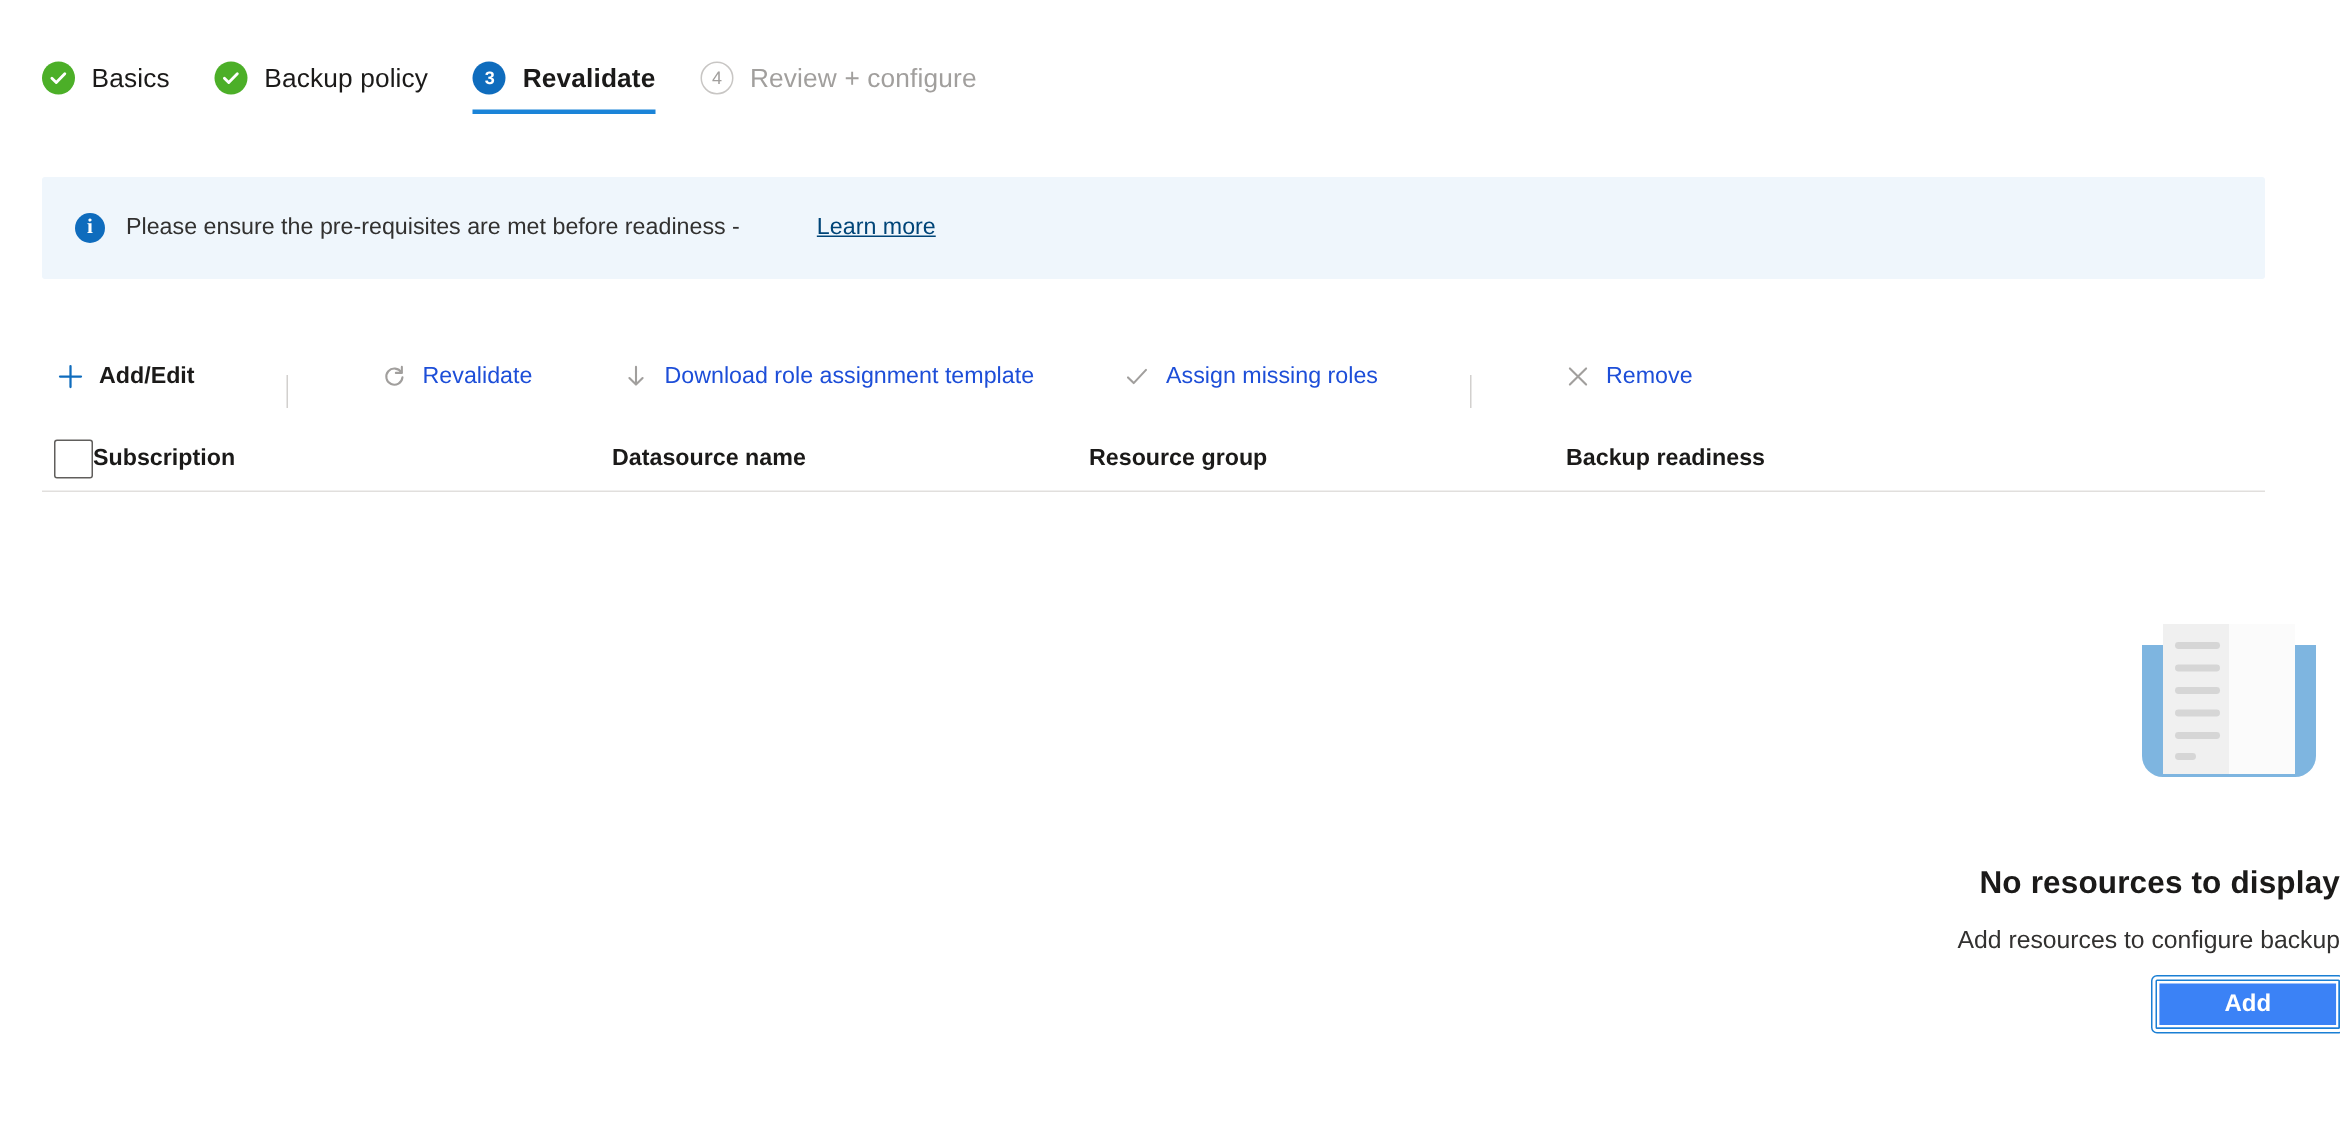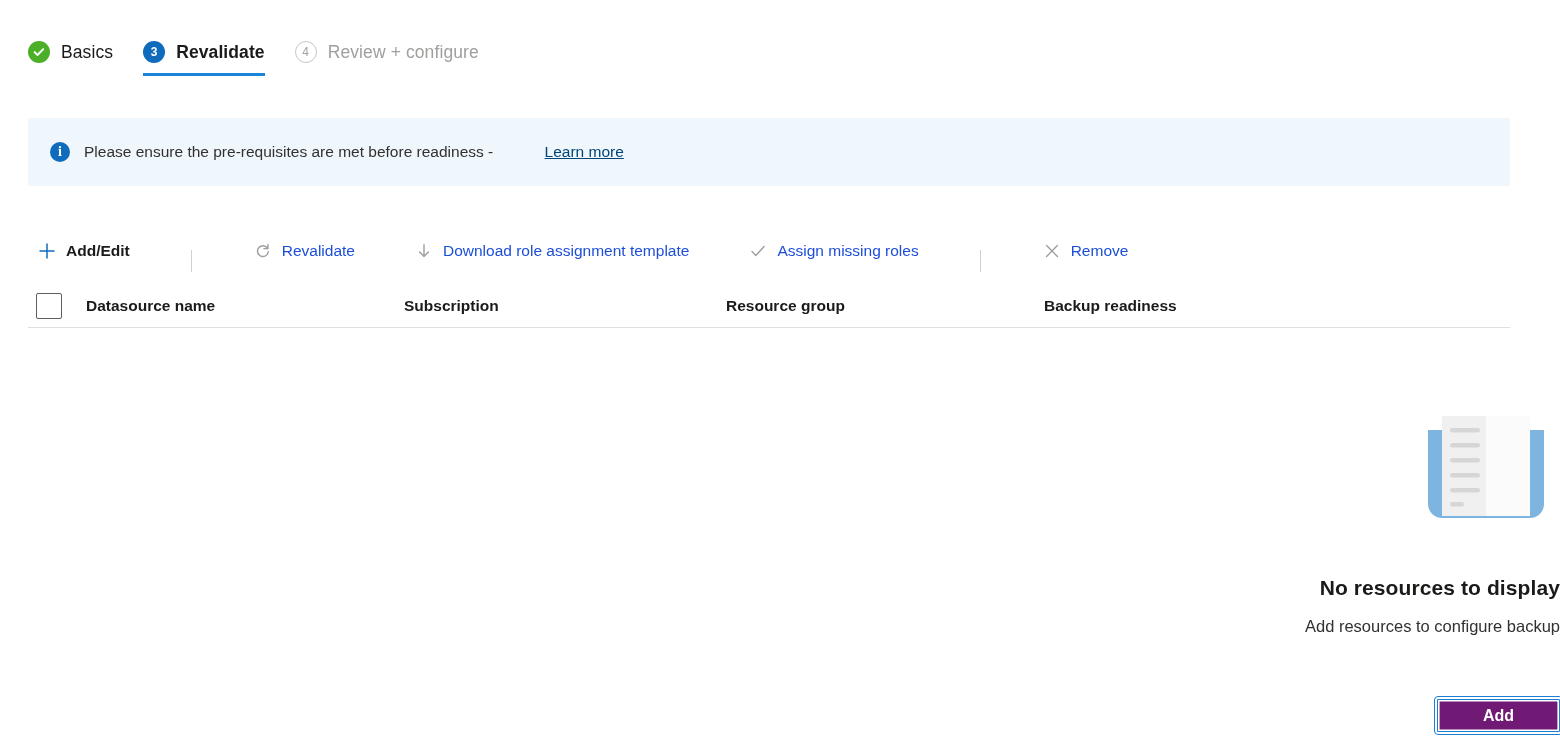--- a/index.html
+++ b/index.html
@@ -214,53 +214,60 @@
     color: #1b1a19;
     margin-bottom: 17px;
     letter-spacing: .1px;
   }
   .empty-sub {
     font-size: 16.5px;
     color: #323130;
     margin-bottom: 16px;
   }
   .add-button {
-    background: #701a75;
+    background: #3b82f6;
     border: 1px solid #1a7fd4;
     outline: 1.6px solid #1a7fd4;
     outline-offset: 2px;
     box-shadow: inset 0 0 0 1.6px #ffffff;
     color: #ffffff;
     font-size: 16px;
     font-weight: bold;
     font-family: "Liberation Sans", sans-serif;
     width: 123px;
     height: 33px;
     line-height: 31px;
     text-align: center;
     border-radius: 1px;
     cursor: pointer;
     padding: 0;
-    margin-top: 47px;
   }
 </style>
 </head>
 <body>
 
 <div class="wizard-tabs">
 
   <div class="tab done">
     <span class="tab-marker">
       <svg width="14" height="14" viewBox="0 0 14 14" aria-hidden="true">
         <path d="M2.6 7.1 L5.5 10 L11.2 4.2" fill="none" stroke="#ffffff" stroke-width="1.9" stroke-linecap="round" stroke-linejoin="round"></path>
       </svg>
     </span>
     <span class="tab-label">Basics</span>
   </div>
 
+  <div class="tab done">
+    <span class="tab-marker">
+      <svg width="14" height="14" viewBox="0 0 14 14" aria-hidden="true">
+        <path d="M2.6 7.1 L5.5 10 L11.2 4.2" fill="none" stroke="#ffffff" stroke-width="1.9" stroke-linecap="round" stroke-linejoin="round"></path>
+      </svg>
+    </span>
+    <span class="tab-label">Backup policy</span>
+  </div>
 
   <div class="tab current">
     <span class="tab-marker">3</span>
     <span class="tab-label">Revalidate</span>
     <span class="tab-underline"></span>
   </div>
 
   <div class="tab upcoming">
     <span class="tab-marker">4</span>
     <span class="tab-label">Review + configure</span>
@@ -322,22 +329,22 @@
         <path d="M3.6 3.6 L14.4 14.4 M14.4 3.6 L3.6 14.4" stroke="currentColor" stroke-width="1.4" stroke-linecap="round"></path>
       </svg>
     </span>
     <span>Remove</span>
   </div>
 
 </div>
 
 <div class="table-head">
   <span class="head-checkbox"></span>
+  <span class="col col-sub">Subscription</span>
   <span class="col col-name">Datasource name</span>
-  <span class="col col-sub">Subscription</span>
   <span class="col col-rg">Resource group</span>
   <span class="col col-ready">Backup readiness</span>
 </div>
 
 <div class="empty-state">
 
   <div class="book">
     <svg width="148" height="148" viewBox="0 0 148 148" aria-hidden="true">
 
       <path d="M16 32 h44 a14 14 0 0 1 14 14 v74 H30 a14 14 0 0 1 -14 -14 Z" fill="#7eb5e0"></path>

